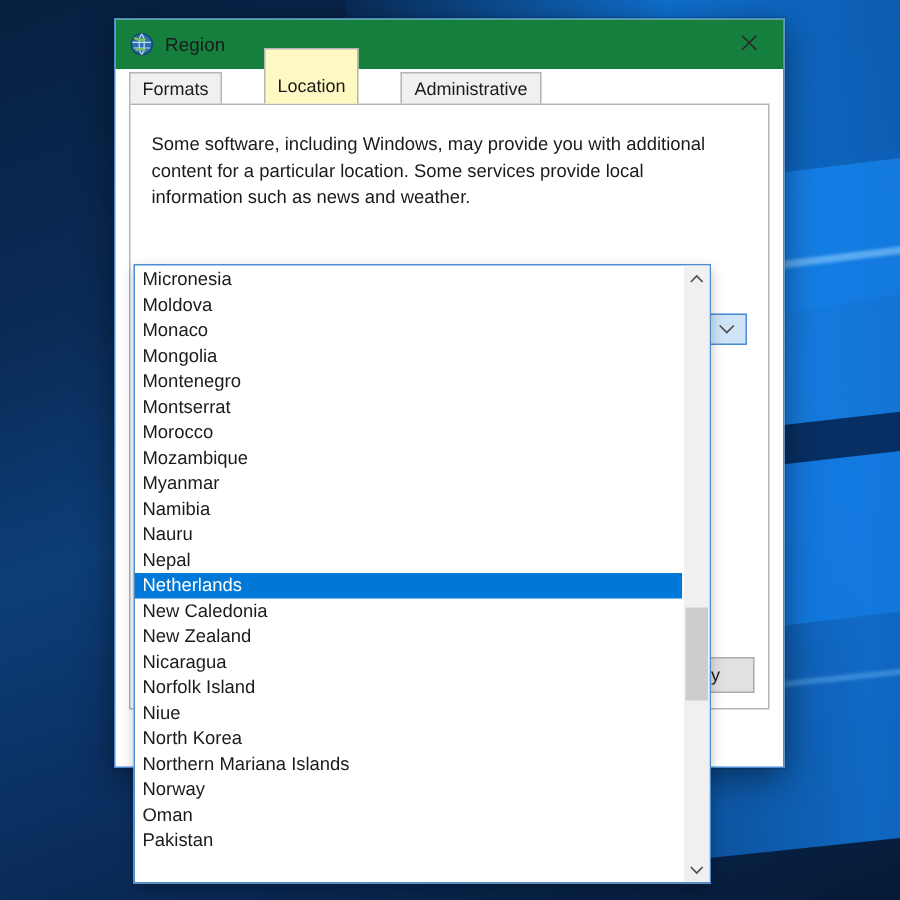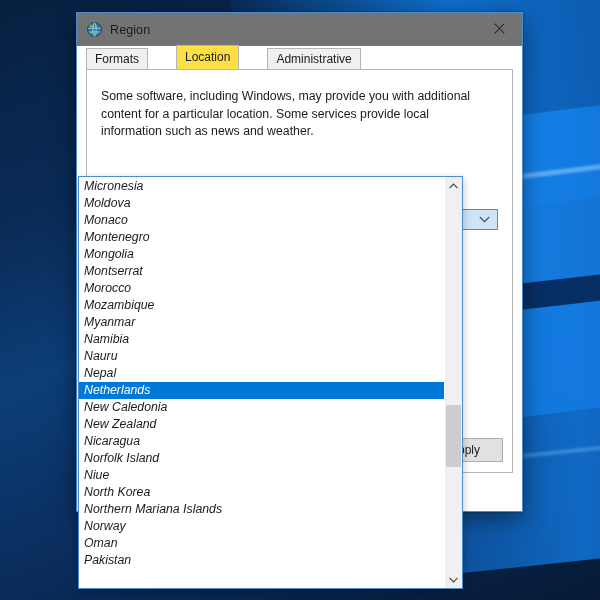--- a/index.html
+++ b/index.html
@@ -84,21 +84,21 @@
     height: 500px;
     background: #ffffff;
     border: 1px solid #4b8dd0;
     box-shadow: 0 0 0 1px rgba(0,0,0,0.12), 0 6px 22px rgba(0,0,0,0.45);
     box-sizing: border-box;
   }
 
   .titlebar {
     position: relative;
     height: 33px;
-    background: #737373;
+    background: #15803d;
     display: flex;
     align-items: center;
     padding-left: 9px;
   }
   .title-icon {
     width: 17px; height: 17px;
     margin-right: 7px;
     flex: 0 0 auto;
   }
   .title-text {
@@ -134,25 +134,25 @@
     line-height: 15px;
     border: 1px solid #b5b5b5;
     border-bottom: none;
     background: #f0f0f0;
     position: relative;
     top: 1px;
     margin-right: -1px;
     cursor: default;
   }
   .tab.active {
-    background: #fde047;
+    background: #fef9c3;
     border-color: #b5b5b5;
     z-index: 3;
     top: 0;
-    padding-top: 4px;
+    padding-top: 17px;
     padding-bottom: 4px;
   }
 
   .tabpanel {
     position: relative;
     margin: 0 9px 0 9px;
     border: 1px solid #b5b5b5;
     background: #ffffff;
     height: 404px;
     box-sizing: border-box;
@@ -212,31 +212,30 @@
     border: 1px solid #adadad;
     line-height: 22px;
     text-align: center;
     box-sizing: border-box;
     cursor: default;
   }
 
   
   #country-dropdown {
     position: absolute;
-    left: 78px;
+    left: 89px;
     top: 176px;
     width: 385px;
     height: 413px;
     background: #ffffff;
     border: 1px solid #4b8dd0;
     box-sizing: border-box;
     display: flex;
     overflow: hidden;
     box-shadow: 0 3px 8px rgba(0,0,0,0.25);
-    font-style: italic;
   }
   .dd-list {
     flex: 1 1 auto;
     padding: 1px 0 0 0;
     overflow: hidden;
   }
   .dd-item {
     height: 17px;
     line-height: 17px;
     font-size: 12.3px;
@@ -347,22 +346,22 @@
         <div class="dlg-btn">Apply</div>
       </div>
     </div>
   </div>
 
   <div id="country-dropdown">
     <div class="dd-list">
         <div class="dd-item">Micronesia</div>
         <div class="dd-item">Moldova</div>
         <div class="dd-item">Monaco</div>
+        <div class="dd-item">Mongolia</div>
         <div class="dd-item">Montenegro</div>
-        <div class="dd-item">Mongolia</div>
         <div class="dd-item">Montserrat</div>
         <div class="dd-item">Morocco</div>
         <div class="dd-item">Mozambique</div>
         <div class="dd-item">Myanmar</div>
         <div class="dd-item">Namibia</div>
         <div class="dd-item">Nauru</div>
         <div class="dd-item">Nepal</div>
         <div class="dd-item selected">Netherlands</div>
         <div class="dd-item">New Caledonia</div>
         <div class="dd-item">New Zealand</div>

